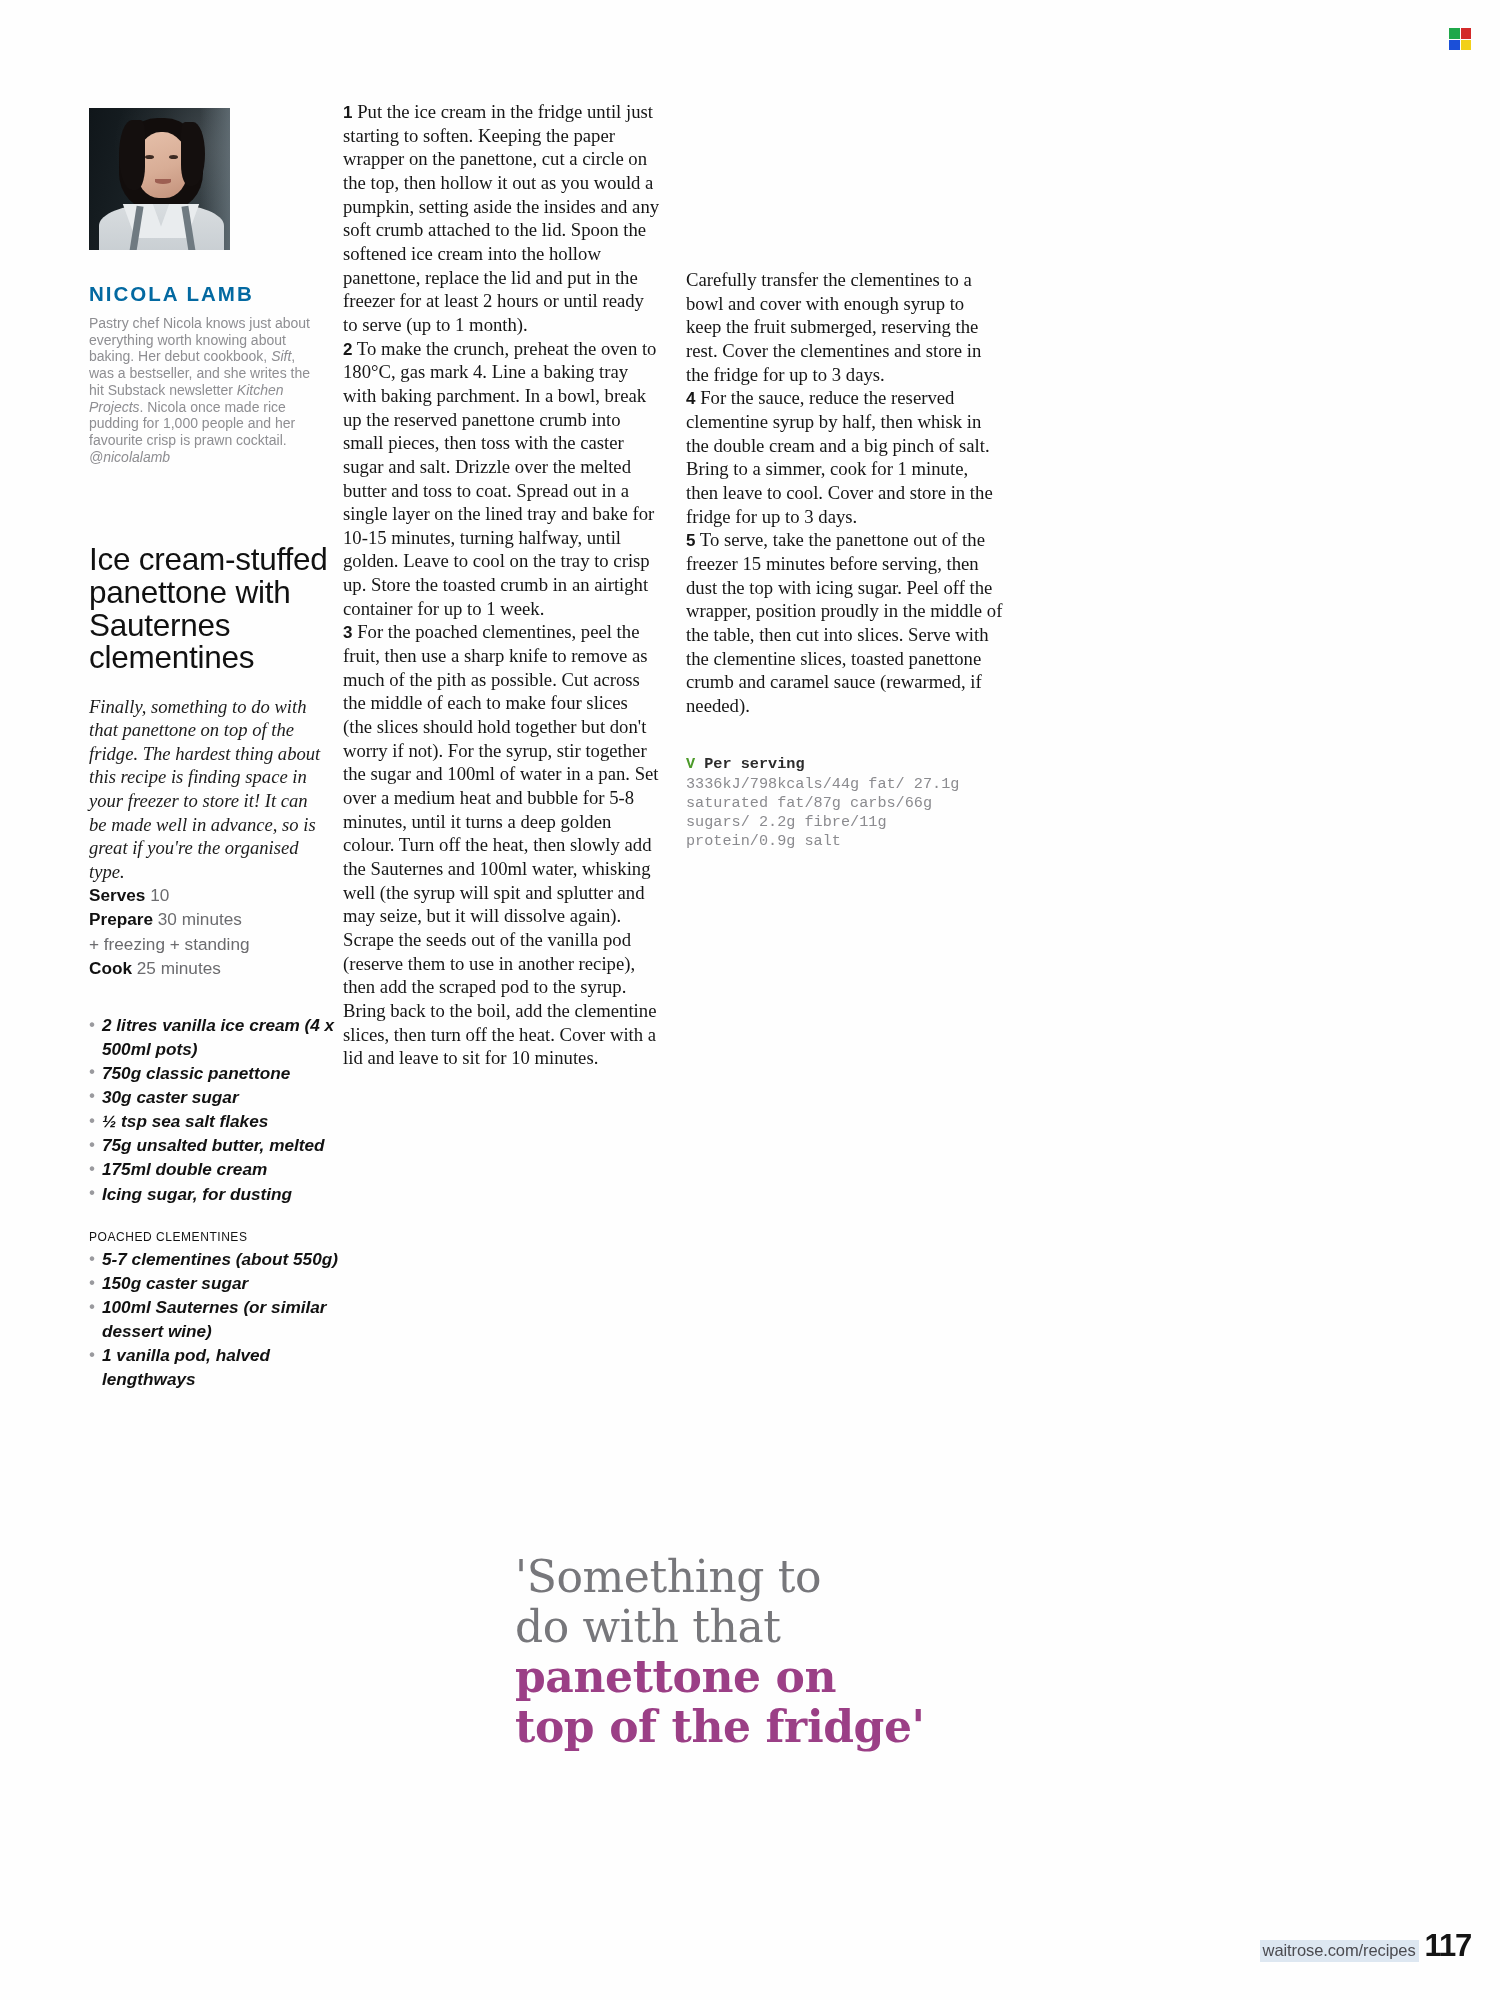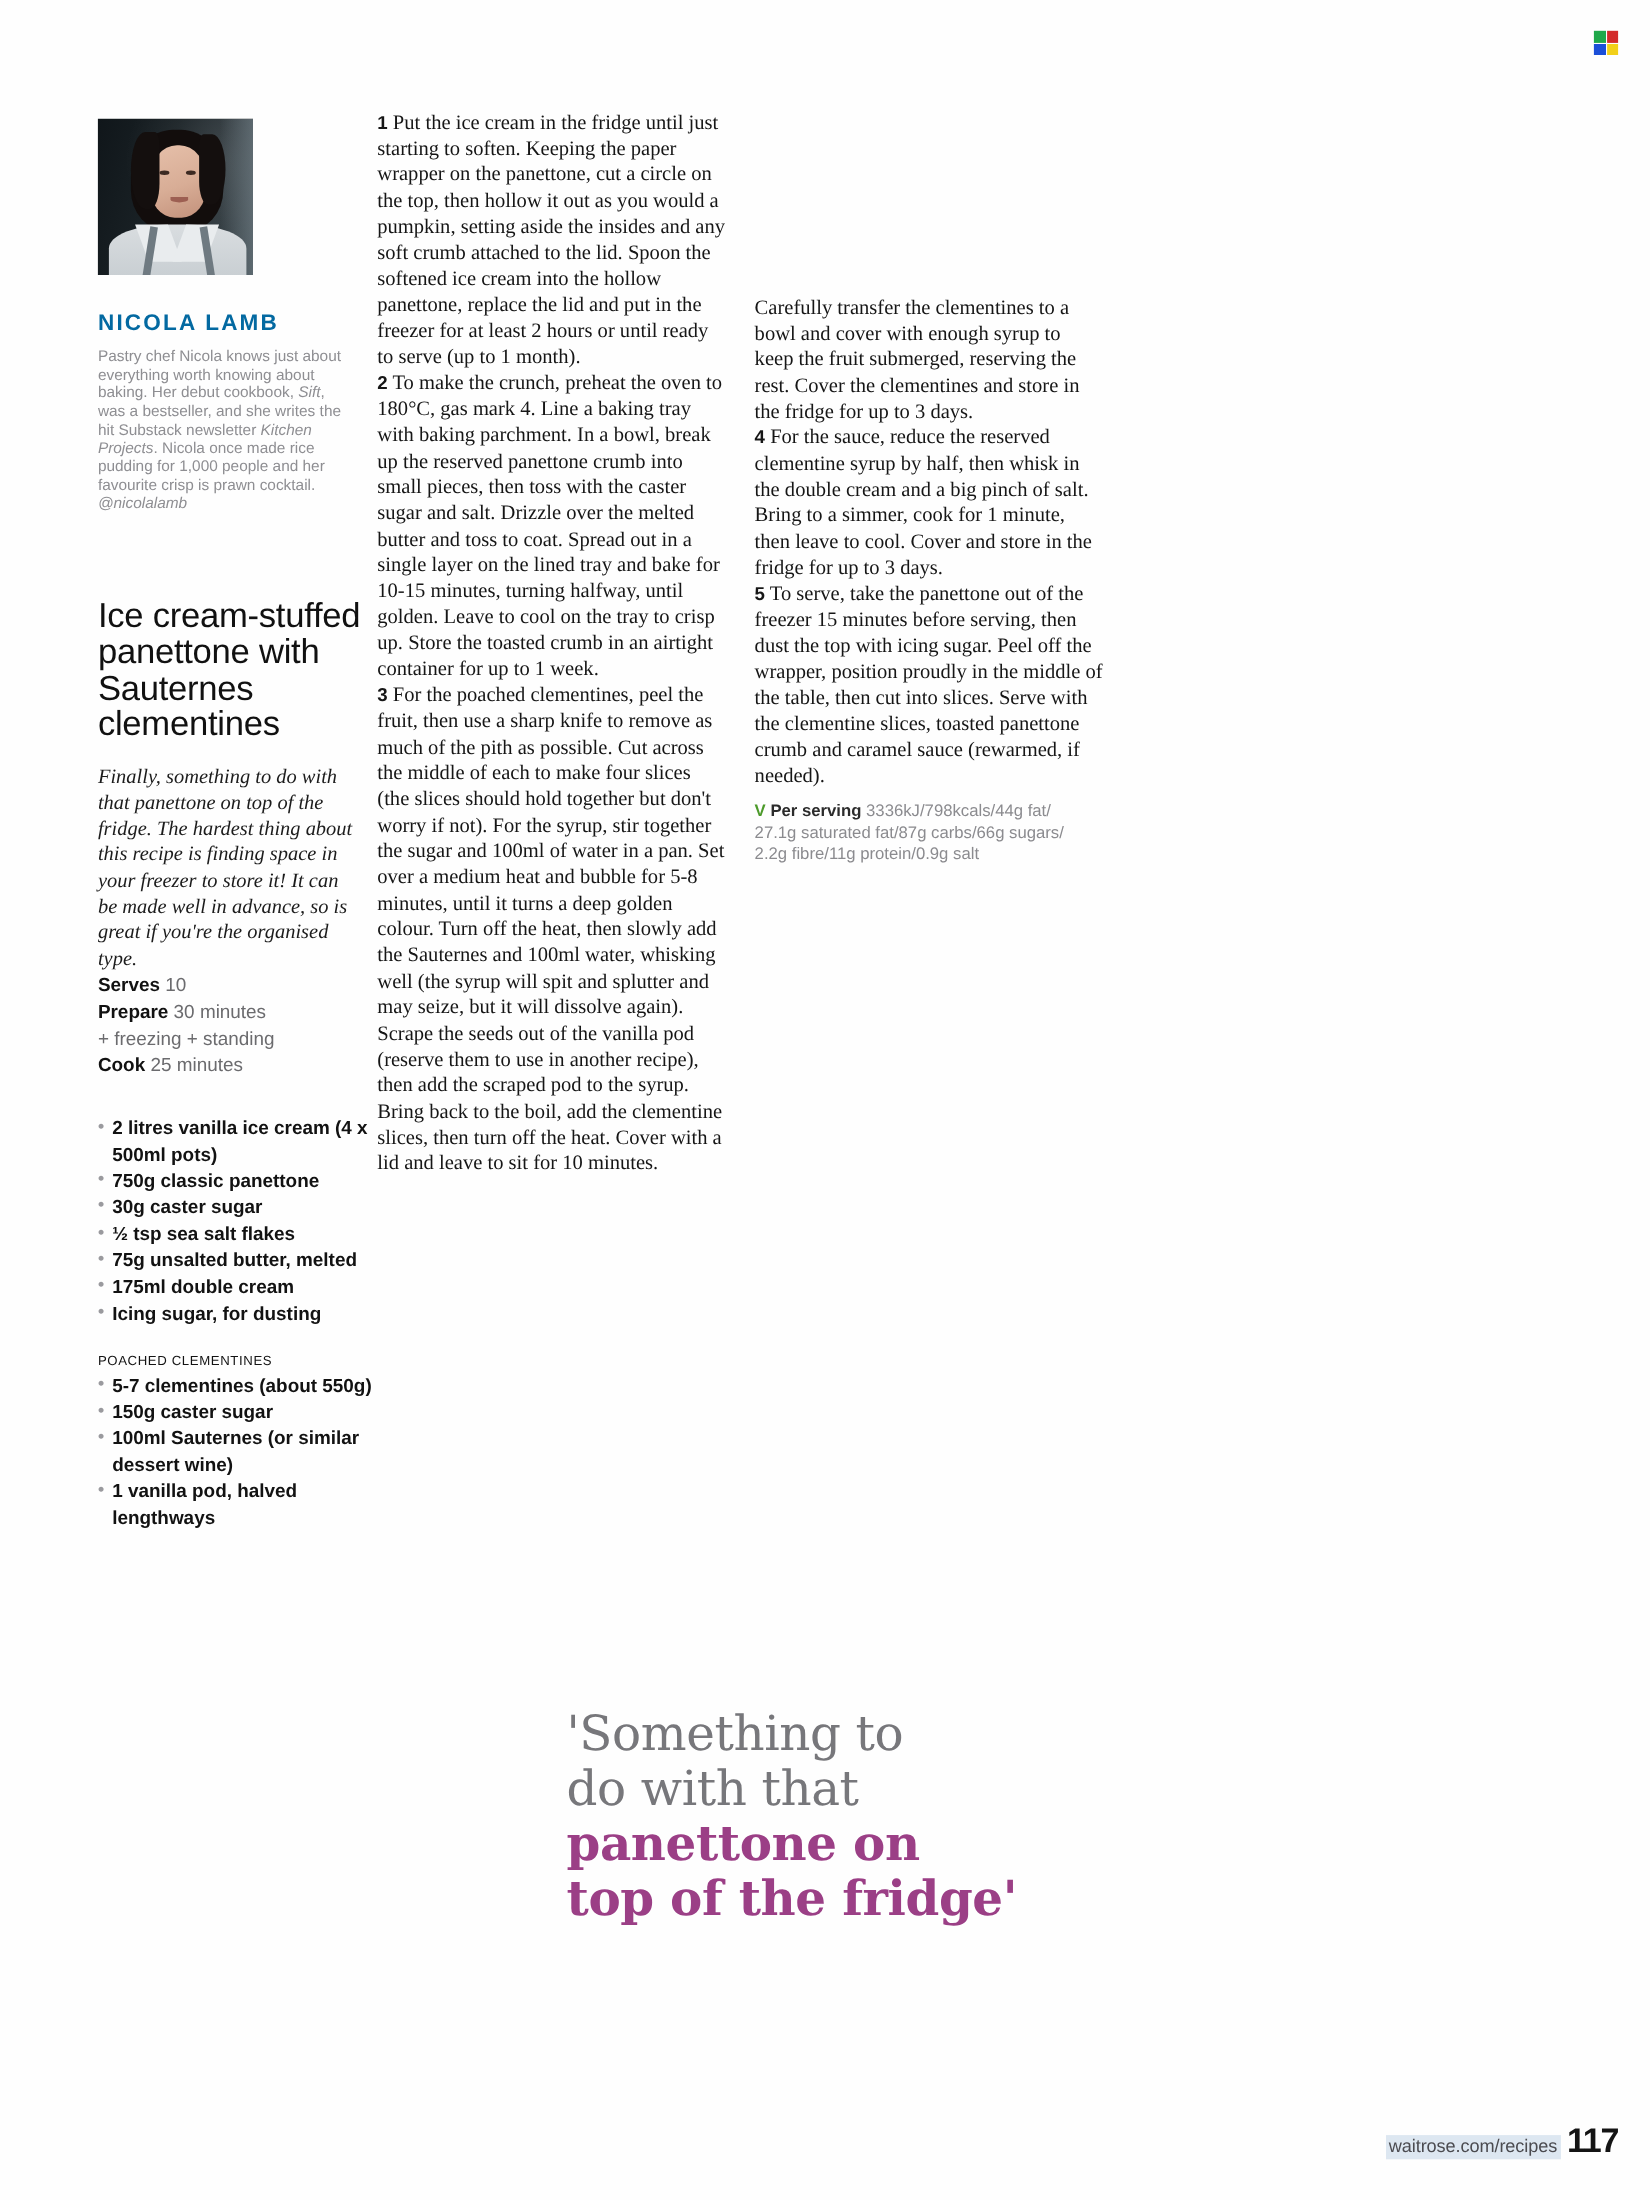--- a/index.html
+++ b/index.html
@@ -183,20 +183,21 @@
   .ing-list {
     margin-top: 34px;
     list-style: none;
     padding: 0;
     margin-left: 0;
     font-size: 17.2px;
     line-height: 1.375;
     color: #121212;
     font-weight: 600;
     width: 250px;
+    font-style: italic;
   }
   .ing-list li {
     position: relative;
     padding-left: 13px;
     margin-bottom: 0.5px;
   }
   .ing-list li::before {
     content: "•";
     position: absolute;
     left: 0;
@@ -234,22 +235,22 @@
     text-align: left;
   }
   .method p { margin: 0; }
   .method .step-no {
     font-weight: 700;
     font-family: "Liberation Sans", sans-serif;
     font-size: 17px;
   }
 
   .nutrition {
-    margin-top: 11px;
-    font-family: Liberation Sans, sans-serif;
+    margin-top: 38px;
+    font-family: Liberation Mono, monospace;
     font-size: 15.2px;
     line-height: 1.26;
     color: #8b8b8f;
     width: 290px;
   }
   .nutrition .v-flag {
     color: #4c9a2a;
     font-weight: 700;
   }
   .nutrition .per-serving {

